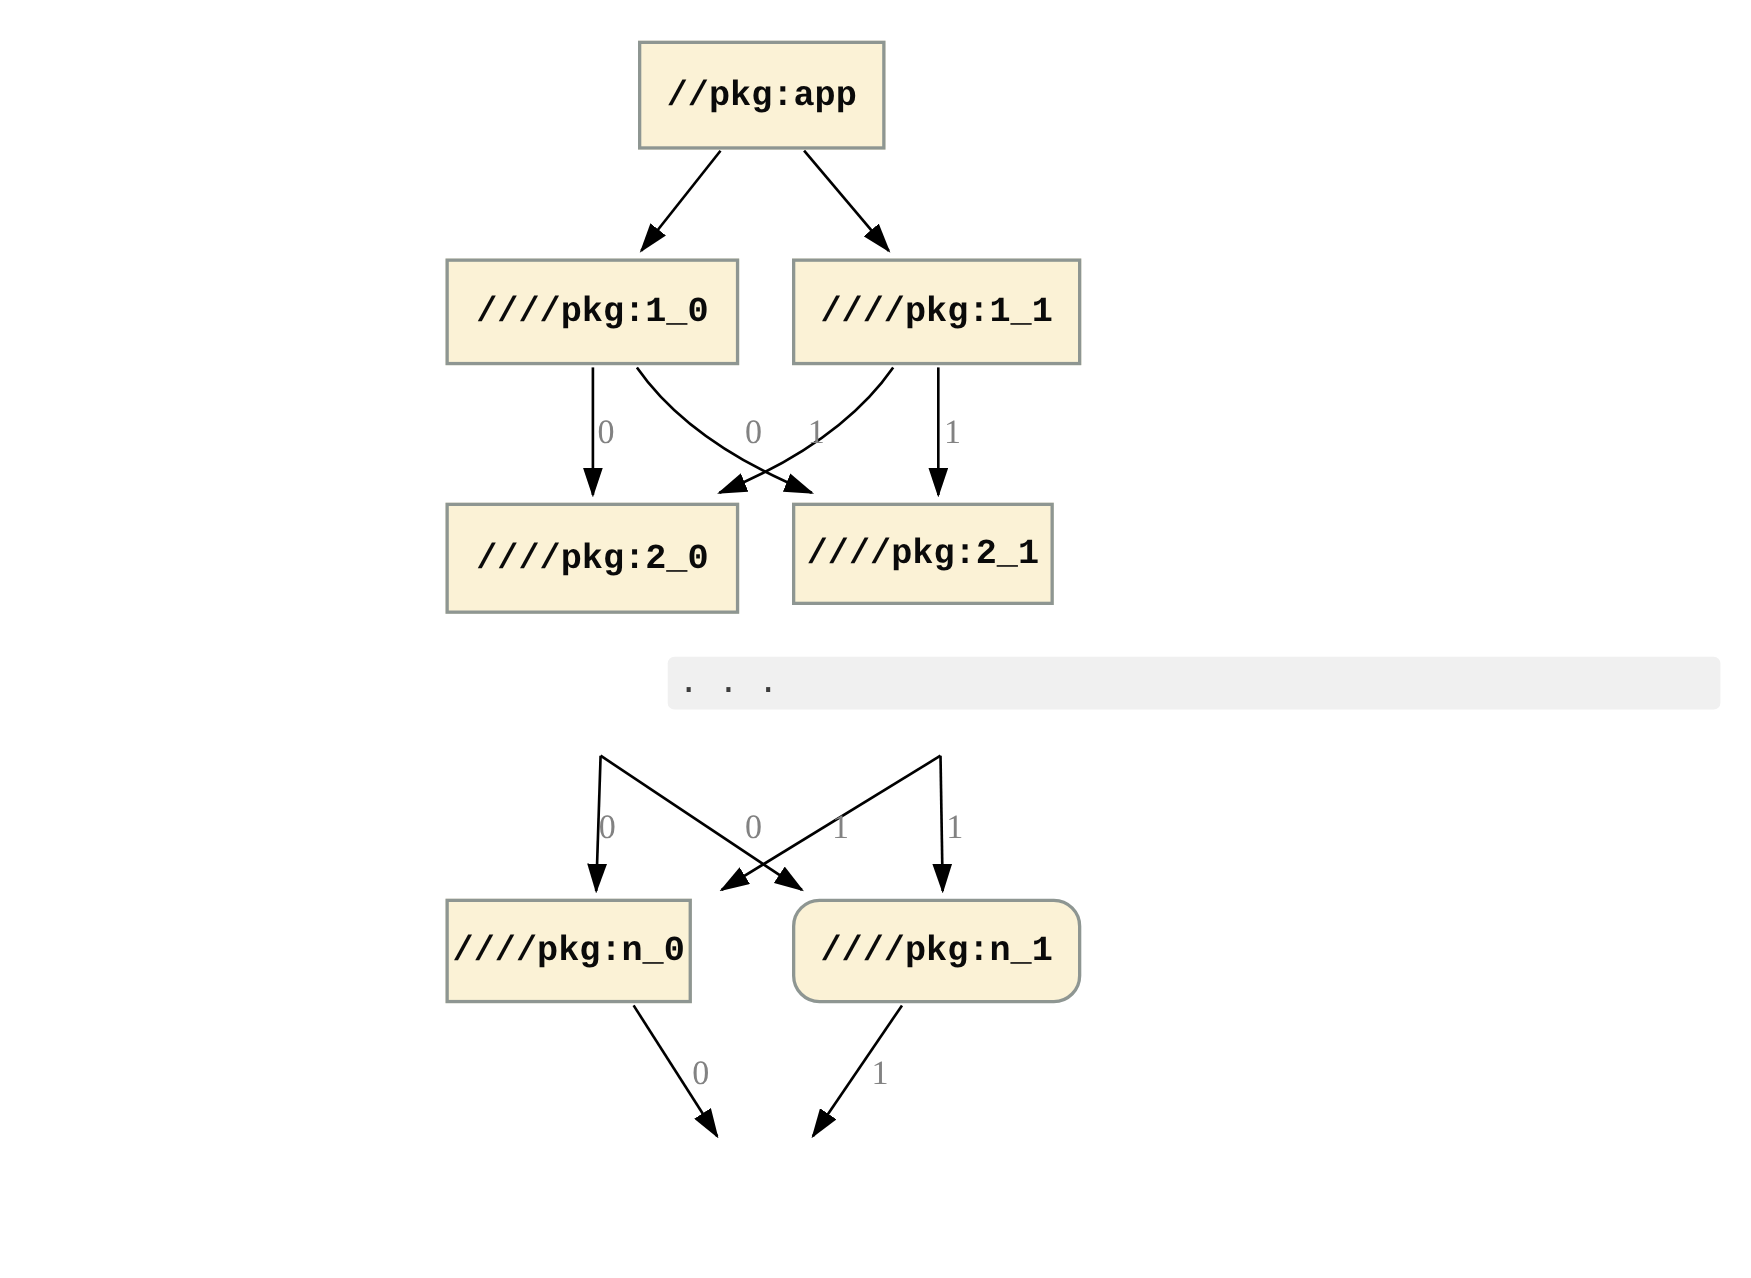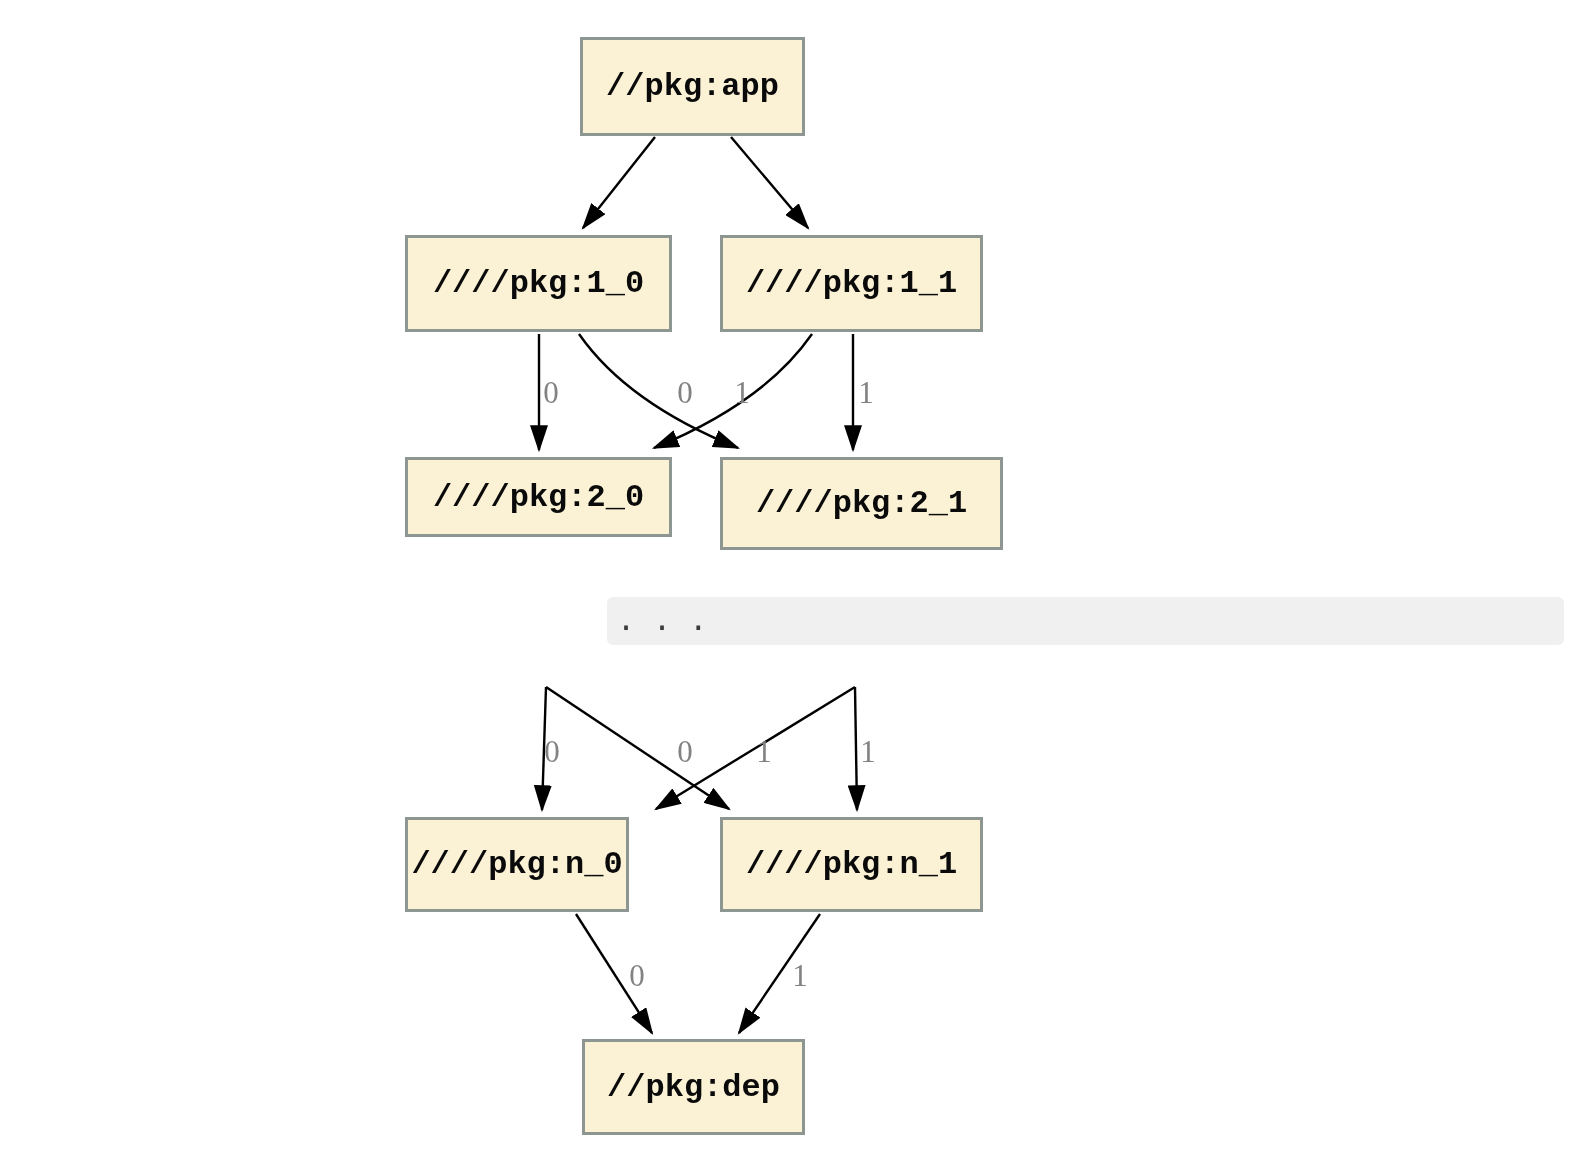--- a/index.html
+++ b/index.html
@@ -106,39 +106,36 @@
   </div>
 
   <div class="node" style="left:405px; top:235px; width:267px; height:97px;">
     <span class="node-label">////pkg:1_0</span>
   </div>
 
   <div class="node" style="left:720px; top:235px; width:263px; height:97px;">
     <span class="node-label">////pkg:1_1</span>
   </div>
 
-  <div class="node" style="left:405px; top:457px; width:267px; height:80px;">
+  <div class="node" style="left:405px; top:457px; width:267px; height:101px;">
     <span class="node-label">////pkg:2_0</span>
   </div>
 
-  <div class="node" style="left:720px; top:457px; width:283px; height:93px;">
+  <div class="node" style="left:720px; top:457px; width:238px; height:93px;">
     <span class="node-label">////pkg:2_1</span>
   </div>
 
   <div class="node" style="left:405px; top:817px; width:224px; height:95px;">
     <span class="node-label">////pkg:n_0</span>
   </div>
 
-  <div class="node" style="left:720px; top:817px; width:263px; height:95px;">
+  <div class="node" style="left:720px; top:817px; width:263px; height:95px;border-radius:25px;">
     <span class="node-label">////pkg:n_1</span>
   </div>
 
-  <div class="node" style="left:582px; top:1039px; width:223px; height:96px;">
-    <span class="node-label">//pkg:dep</span>
-  </div>
 
   <div class="ellipsis-bar">
     <span class="ellipsis-text">. . .</span>
   </div>
 
   <span class="edge-label" style="left:551px; top:392px;">0</span>
   <span class="edge-label" style="left:685px; top:392px;">0</span>
   <span class="edge-label" style="left:742px; top:392px;">1</span>
   <span class="edge-label" style="left:866px; top:392px;">1</span>
 

